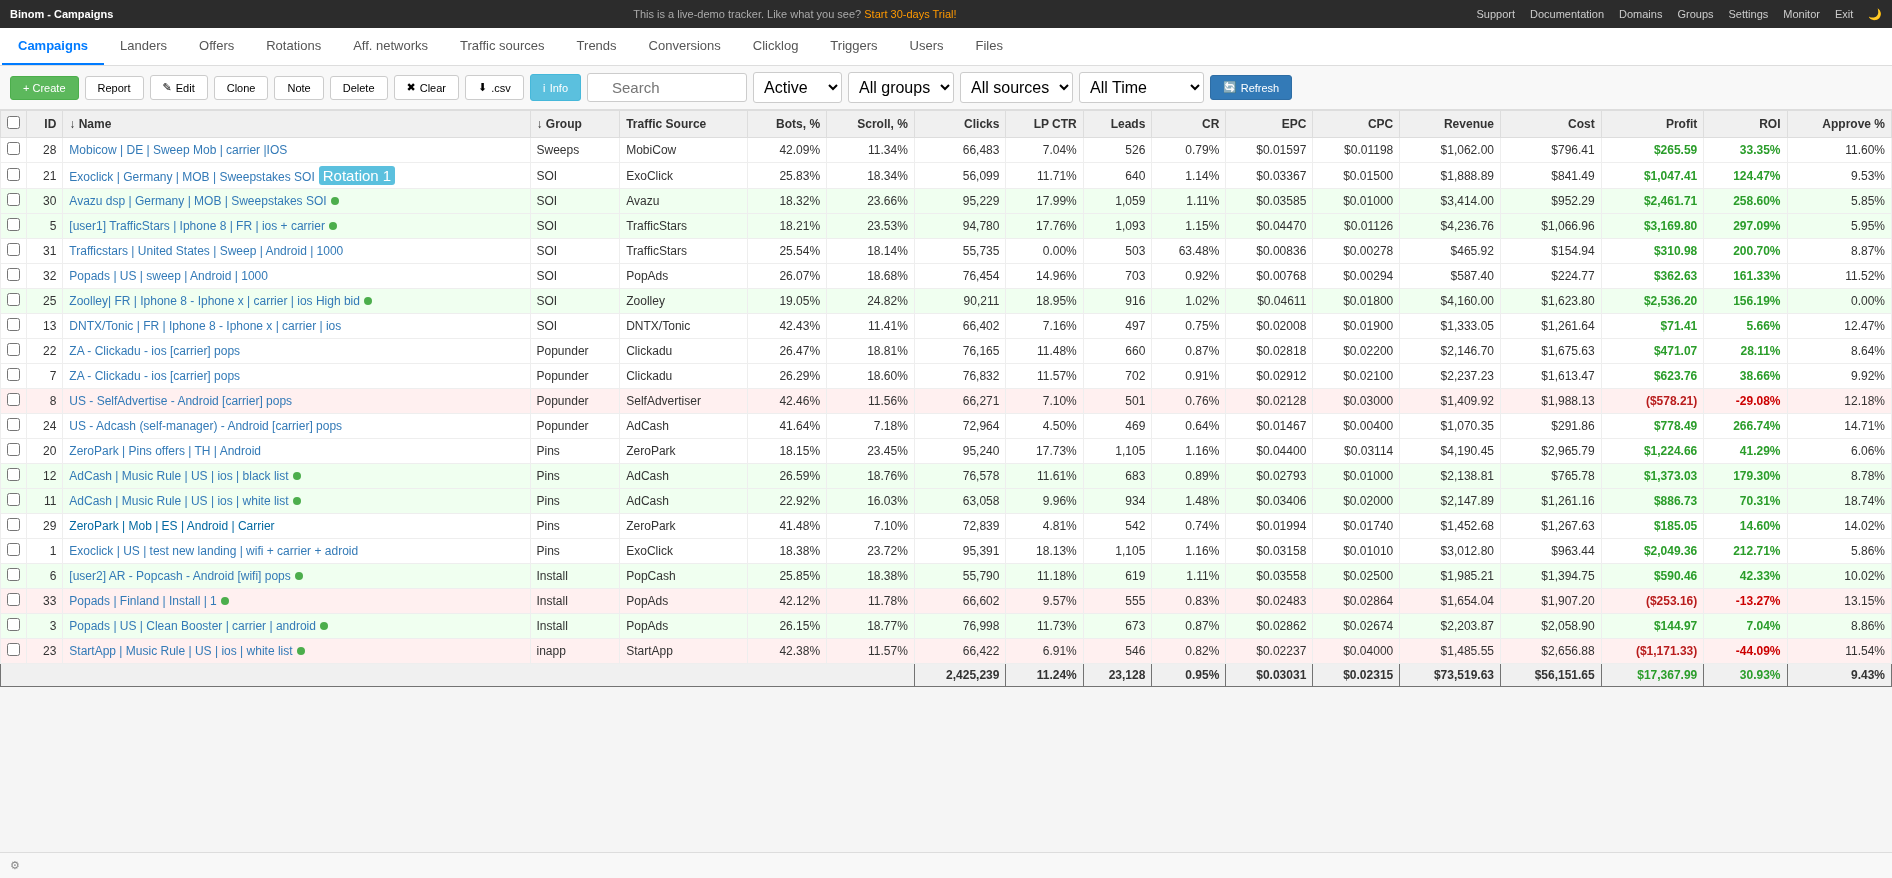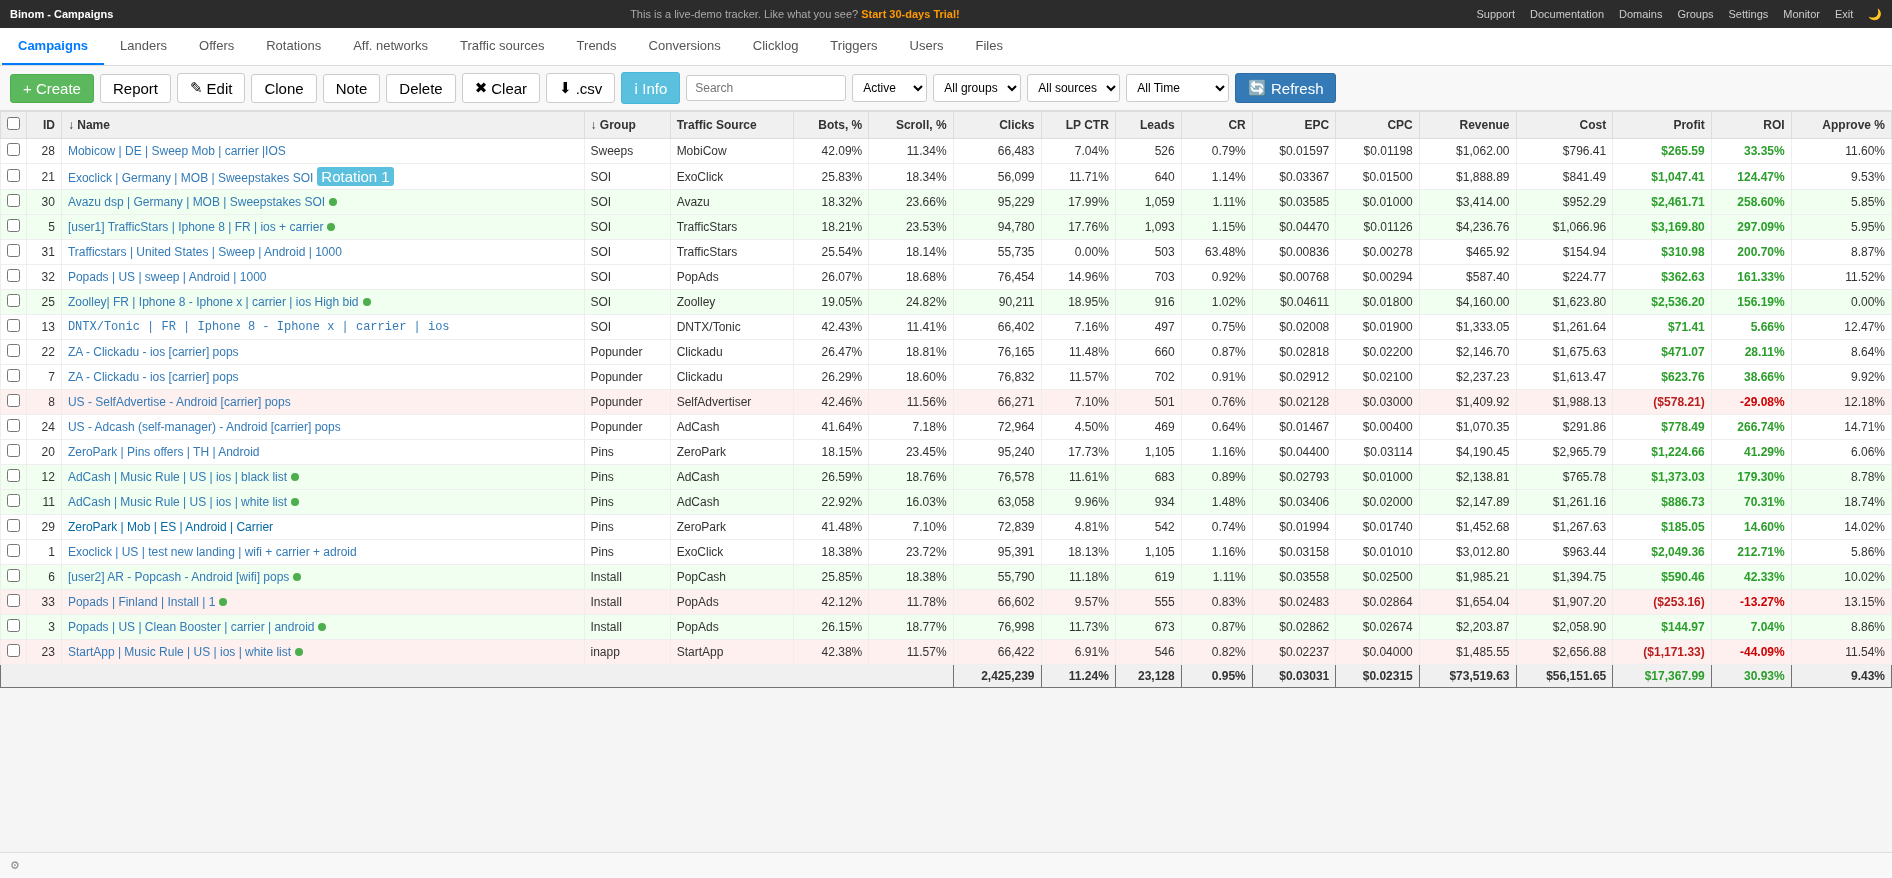--- a/index.html
+++ b/index.html
@@ -11,21 +11,21 @@
       color: #ccc;
       height: 28px;
       display: flex;
       align-items: center;
       padding: 0 10px;
       gap: 20px;
       font-size: 11px;
     }
     #topbar .logo { color: #fff; font-weight: bold; }
     #topbar .demo-text { flex: 1; text-align: center; color: #aaa; }
-    #topbar .demo-text a { color: #f90; text-decoration: none; font-weight: bold; }
+    #topbar .demo-text a { color: #f90; text-decoration: none; font-weight: normal; }
     #topbar .nav-links { display: flex; gap: 15px; color: #ccc; cursor: pointer; }
     #moon-icon { color: #ccc; }
 
     
     #tabbar {
       background: #fff;
       border-bottom: 1px solid #ddd;
       display: flex;
       padding: 0 2px;
     }
@@ -45,43 +45,43 @@
       padding: 6px 10px;
       display: flex;
       align-items: center;
       gap: 6px;
     }
     .btn {
       padding: 5px 12px;
       border: 1px solid #ccc;
       border-radius: 3px;
       cursor: pointer;
-      font-size: 15px;
+      font-size: 11px;
       background: #fff;
       display: flex;
       align-items: center;
       gap: 4px;
       white-space: nowrap;
     }
     .btn.btn-green { background: #5cb85c; color: #fff; border-color: #4cae4c; }
     .btn.btn-info { background: #5bc0de; color: #fff; border-color: #46b8da; }
     .btn.btn-refresh { background: #337ab7; color: #fff; border-color: #2e6da4; }
     
     #toolbar input[type="text"] {
-      padding: 5px 8px;
+      padding: 5px 24px;
       border: 1px solid #ccc;
       border-radius: 3px;
-      font-size: 12px;
+      font-size: 15px;
       width: 160px;
     }
     #toolbar select {
       padding: 5px 6px;
       border: 1px solid #ccc;
       border-radius: 3px;
-      font-size: 12px;
+      font-size: 16px;
       background: #fff;
     }
 
     
     #table-container {
       overflow: auto;
       max-height: calc(100vh - 130px);
     }
     table {
       width: 100%;
@@ -385,21 +385,21 @@
       <td class="num-col">$0.01800</td>
       <td class="num-col">$4,160.00</td>
       <td class="num-col">$1,623.80</td>
       <td class="num-col profit-positive">$2,536.20</td>
       <td class="num-col roi-positive">156.19%</td>
       <td class="num-col">0.00%</td>
     </tr>
         <tr>
       <td class="check-col"><input type="checkbox" style=""></td>
       <td class="id-col num-col">13</td>
-      <td style="cursor:pointer;color:#337ab7;font-family:Liberation Mono, monospace;">DNTX/Tonic | FR | Iphone 8 - Iphone x | carrier | ios</td>
+      <td style="cursor:pointer;color:#337ab7;">DNTX/Tonic | FR | Iphone 8 - Iphone x | carrier | ios</td>
       <td>SOI</td>
       <td>DNTX/Tonic</td>
       <td class="num-col">42.43%</td>
       <td class="num-col">11.41%</td>
       <td class="num-col">66,402</td>
       <td class="num-col">7.16%</td>
       <td class="num-col">497</td>
       <td class="num-col">0.75%</td>
       <td class="num-col">$0.02008</td>
       <td class="num-col">$0.01900</td>

